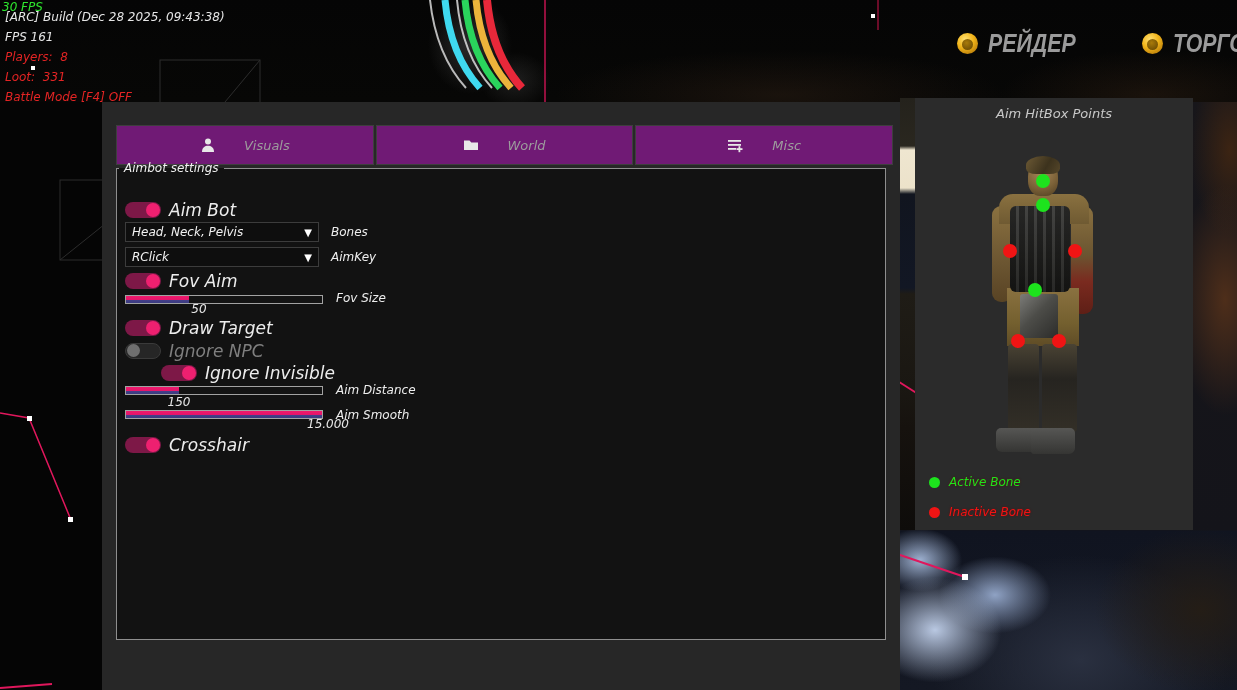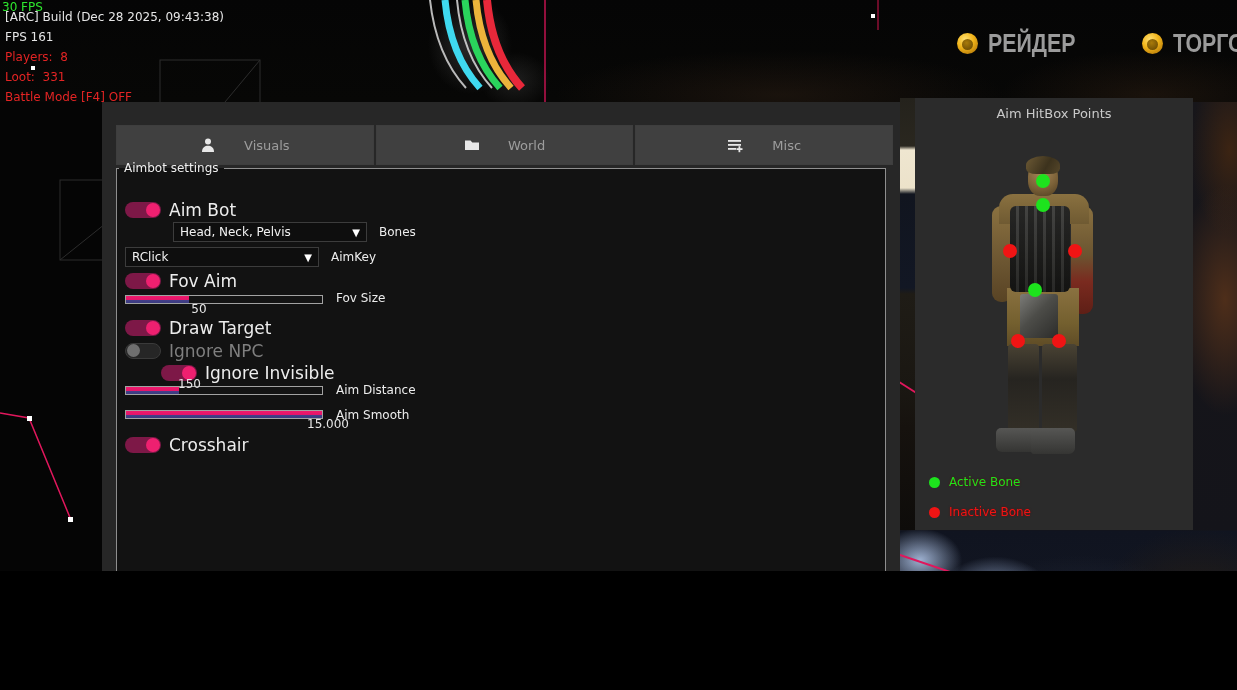--- a/index.html
+++ b/index.html
@@ -1,17 +1,17 @@
 <!DOCTYPE html>
 <html><head>
 <meta charset="utf-8">
 <style>
   html,body{margin:0;padding:0;background:#000;}
-  #stage{position:relative;width:1237px;height:571px;overflow:hidden;
-         font-family:"DejaVu Sans",sans-serif;background:#050505;}
+  #stage{position:relative;width:1237px;height:690px;overflow:hidden;
+         font-family:"DejaVu Sans",sans-serif;background:#050505;font-style:italic;}
 
   
   .backdrop-top{position:absolute;left:0;top:0;width:1237px;height:102px;
     background:
       radial-gradient(60px 70px at 470px 45px, rgba(130,130,130,.30), transparent 70%),
       radial-gradient(50px 40px at 515px 80px, rgba(100,100,100,.25), transparent 70%),
       radial-gradient(300px 60px at 780px 95px, rgba(60,40,25,.35), transparent 75%),
       radial-gradient(200px 60px at 1150px 95px, rgba(70,45,25,.30), transparent 75%),
       linear-gradient(180deg,#050505,#070706);}
   .backdrop-right{position:absolute;left:900px;top:0;width:337px;height:690px;
@@ -51,21 +51,21 @@
     background:radial-gradient(circle at 38% 30%, #ffe072 0%, #f2b61b 42%, #c4880d 75%, #8a5d05 100%);position:relative;}
   .coin::after{content:"";position:absolute;left:5px;top:6px;width:11px;height:11px;border-radius:50%;
     background:radial-gradient(circle at 42% 35%, #a87a0a 0%, #6e4e03 80%);}
 
   
   .panel{position:absolute;left:102px;top:102px;width:798px;height:588px;background:#272727;z-index:4;}
   .tabs{position:absolute;left:14px;top:23px;width:777px;height:40px;display:flex;}
   .tab{flex:1 1 0;margin-right:2px;display:flex;align-items:center;justify-content:center;gap:28px;
     box-sizing:border-box;cursor:pointer;}
   .tab:last-child{margin-right:0;}
-  .tab.inactive{border:1px solid #3e3e3e;background:#404040;}
+  .tab.inactive{border:1px solid #3e3e3e;background:#701a75;}
   .tab .t-label{font-size:13px;color:#9d9d9d;}
   .tab.active .t-label{color:#ffffff;}
   .tab svg{display:block;}
 
   .groupbox{position:absolute;left:14px;top:59px;width:770px;height:479px;
     border:1px solid #8f8f8f;background:#121212;box-sizing:border-box;margin:0;padding:0;}
   .groupbox legend{font-size:12px;color:#f0f0f0;padding:0 5px;margin-left:2px;}
 
   .row{position:absolute;left:8px;display:flex;align-items:center;}
   .toggle{width:36px;height:16px;border-radius:9px;position:relative;flex:0 0 auto;cursor:pointer;}
@@ -215,21 +215,21 @@
     <fieldset class="groupbox">
       <legend>Aimbot settings</legend>
 
       <div class="row" style="top:25px;">
         <div class="toggle on">
             <div class="knob"></div>
           </div>
         <span class="t-lbl">Aim Bot</span>
       </div>
 
-      <div class="row" style="top:47px;margin-left:48px;">
+      <div class="row" style="top:47px;">
         <div class="dd">
           <span class="dd-val">Head, Neck, Pelvis</span>
           <span class="caret">▼</span>
         </div>
         <span class="dd-lbl">Bones</span>
       </div>
 
       <div class="row" style="top:72px;">
         <div class="dd">
           <span class="dd-val">RClick</span>
@@ -273,21 +273,21 @@
           </div>
         <span class="t-lbl">Ignore Invisible</span>
       </div>
 
       <div class="row" style="top:211px;">
         <div class="slider">
           <div class="fill" style="width: 27%;"></div>
         </div>
       </div>
       <span class="s-lbl" style="left:219px;top:208px;">Aim Distance</span>
-      <span class="s-val" style="left:40px;top:202px;width:44px;text-align:right;">150</span>
+      <span class="s-val" style="left:40px;top:220px;width:44px;">150</span>
 
       <div class="row" style="top:235px;">
         <div class="slider">
           <div class="fill" style="width: 100%;"></div>
         </div>
       </div>
       <span class="s-lbl" style="left:219px;top:233px;">Aim Smooth</span>
       <span class="s-val" style="left:184px;top:242px;width:54px;">15.000</span>
 
       <div class="row" style="top:260px;">

